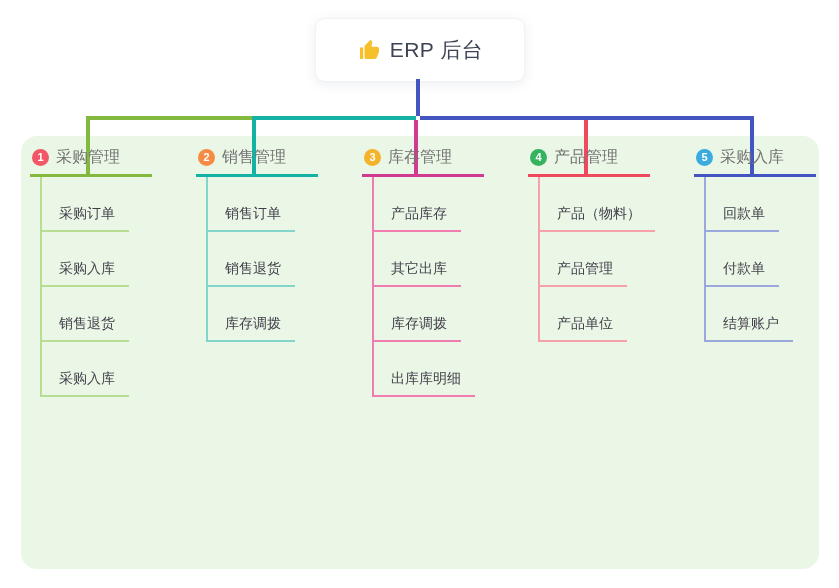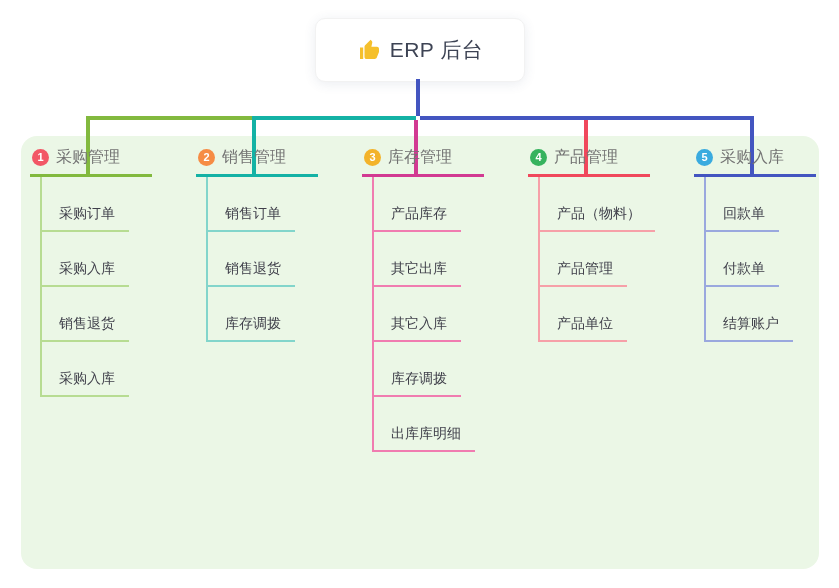--- a/index.html
+++ b/index.html
@@ -117,23 +117,20 @@
           <span class="branch-label">库存管理</span>
         </div>
         <div class="children">
           <div class="child">
             <span class="child-label">产品库存</span>
           </div>
           <div class="child">
             <span class="child-label">其它出库</span>
           </div>
           <div class="child">
-            <span class="child-label">其它入库</span>
-          </div>
-          <div class="child">
             <span class="child-label">库存调拨</span>
           </div>
           <div class="child">
             <span class="child-label">出库库明细</span>
           </div>
         </div>
       </div>
       <div class="branch" style="left: 528px; --c: #f0485c; --cl: #f6a0a8; --badge: #36b35e;">
         <div class="branch-header">
           <span class="badge">4</span>

